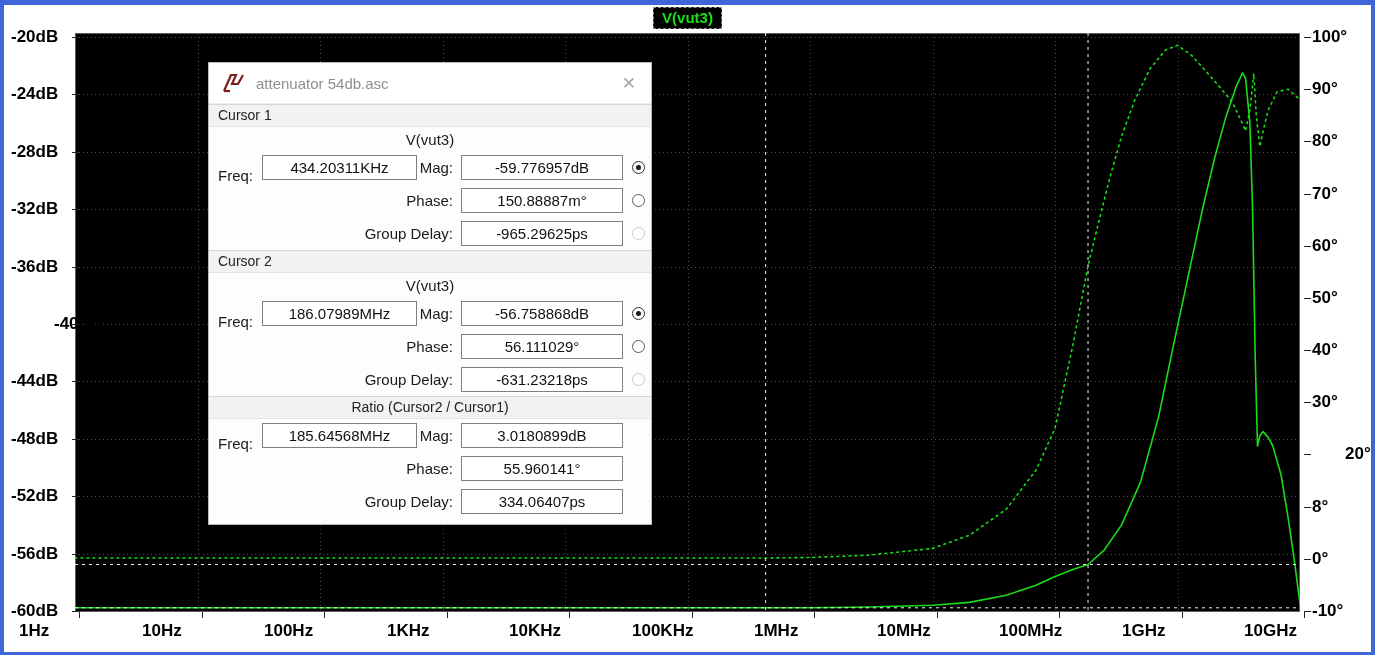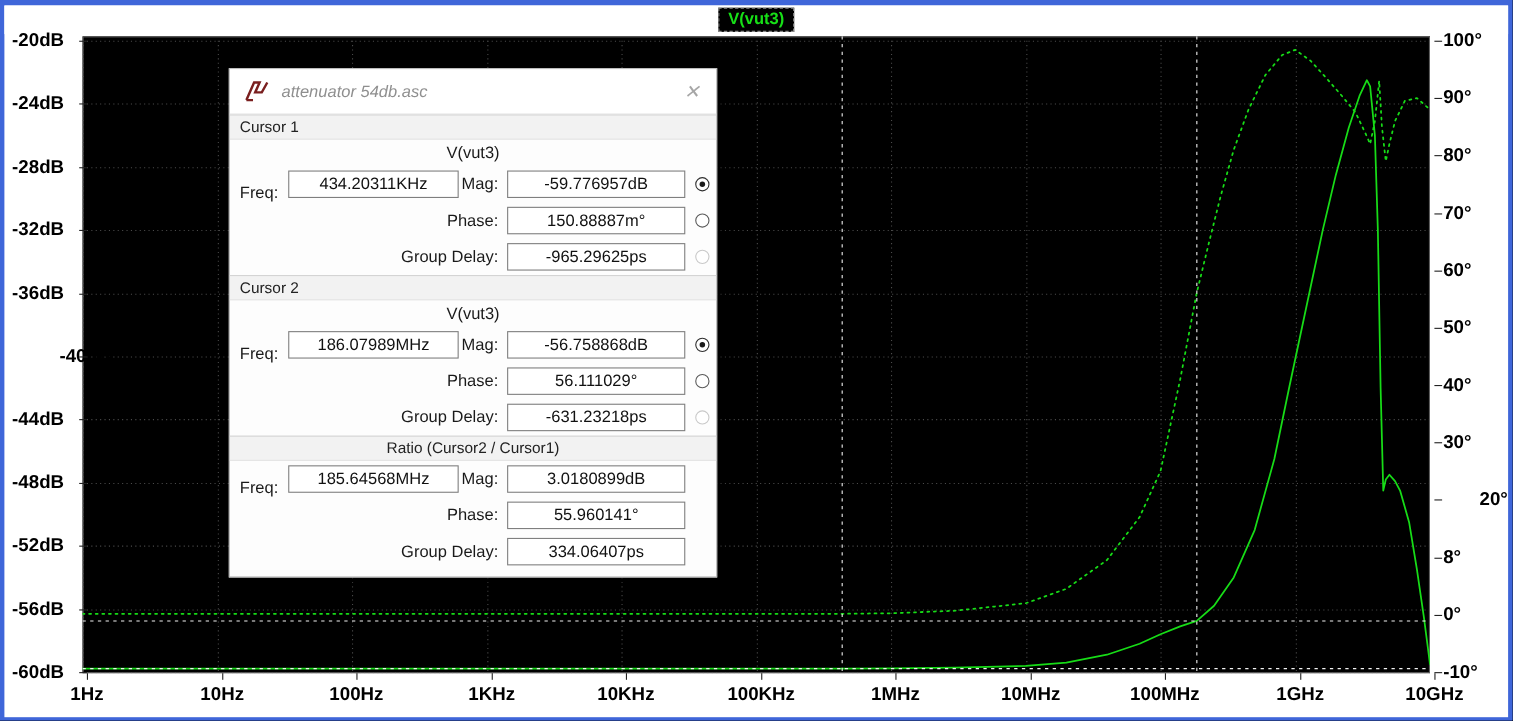--- a/index.html
+++ b/index.html
@@ -12,25 +12,25 @@
   #plot svg{display:block;}
   .pborder{fill:none;stroke:#5f5f5f;stroke-width:1;}
   .grid{stroke:#4b4b4b;stroke-width:1;stroke-dasharray:1 3;}
   .trace{fill:none;stroke:#17dc17;stroke-width:1.6;stroke-linejoin:round;stroke-linecap:round;}
   .trace.dotted{stroke-dasharray:1.8 4.2;}
   .cursor{stroke:#f2f2f2;stroke-width:1;stroke-dasharray:3 4;}
   #axis-layer{position:absolute;left:4px;top:0;width:1375px;height:625px;pointer-events:none;}
   .ax-label{position:absolute;font-weight:bold;font-size:17px;line-height:22px;color:#000;white-space:nowrap;}
   .ax-left{left:7px;width:64px;text-align:left;}
   .ax-right{left:1308px;}
-  .ax-bottom{width:120px;text-align:center;top:620px;}
+  .ax-bottom{width:120px;text-align:left;top:620px;}
   .tick{position:absolute;background:#222;}
   
   #dialog{position:absolute;left:208px;top:62px;width:442px;background:#fdfdfd;border:1px solid #b8b8b8;box-shadow:4px 6px 14px rgba(0,0,0,0.5);font-size:15px;color:#1a1a1a;}
-  .dlg-titlebar{height:40px;display:flex;align-items:center;padding:0 10px 0 12px;background:#ffffff;border-bottom:1px solid #ececec;font-style:italic;}
+  .dlg-titlebar{height:40px;display:flex;align-items:center;padding:0 10px 0 12px;background:#ffffff;border-bottom:1px solid #ececec;}
   .dlg-logo{width:26px;height:22px;margin-right:9px;flex:none;}
   .dlg-title{flex:1;color:#8f8f8f;font-size:15px;white-space:nowrap;}
   .dlg-close{color:#a6a6a6;font-size:17px;padding:0 5px;line-height:1;}
   .sec-header{height:21px;line-height:21px;background:#f2f2f2;border-top:1px solid #d4d4d4;border-bottom:1px solid #e4e4e4;padding-left:9px;font-size:14px;color:#222;}
   .sec-header.center{text-align:center;padding-left:0;}
   .sec-trace{height:24px;line-height:26px;text-align:center;}
   .dlg-row{display:flex;align-items:center;height:33px;padding:0 6px 0 9px;}
   .lbl{white-space:nowrap;}
   .freq-lbl{width:44px;flex:none;margin-top:15px;}
   .val-lbl{flex:1;text-align:right;padding-right:8px;min-width:0;}

